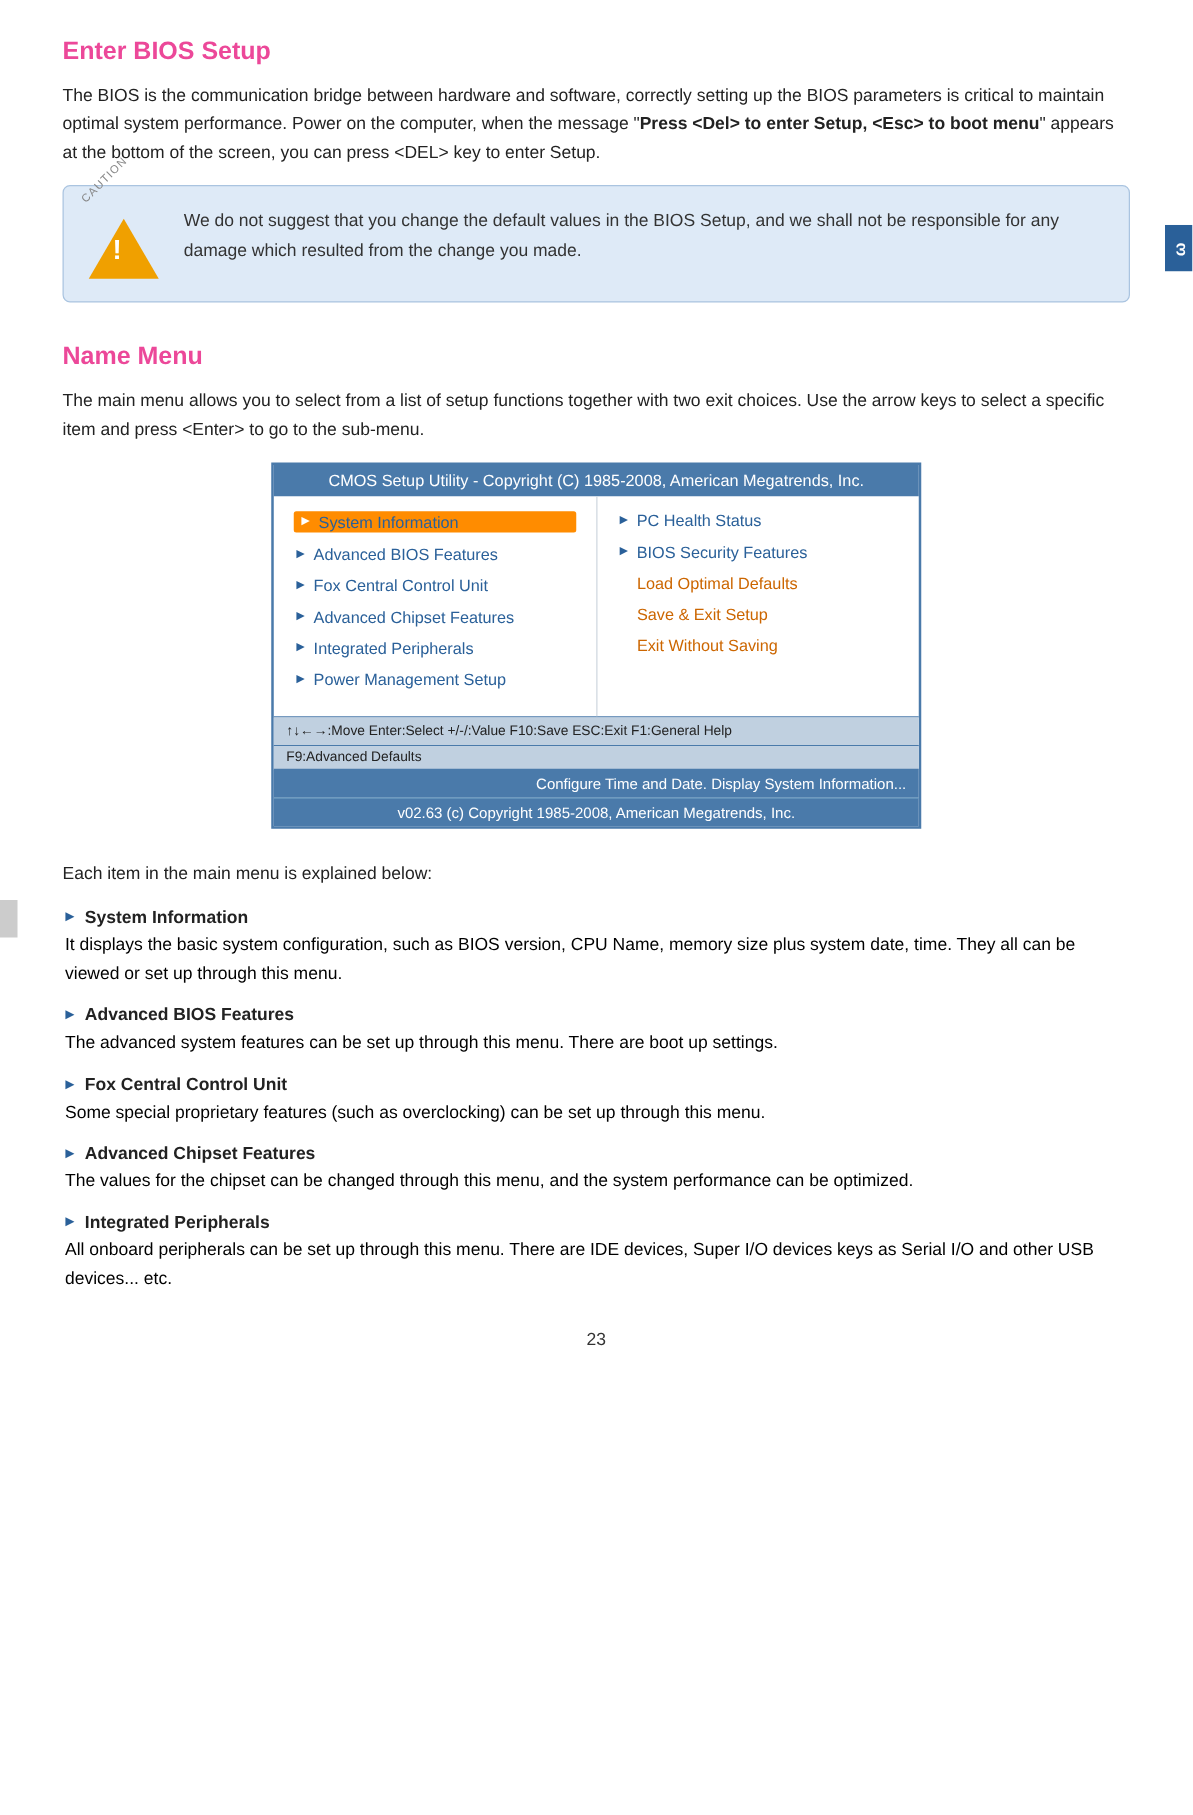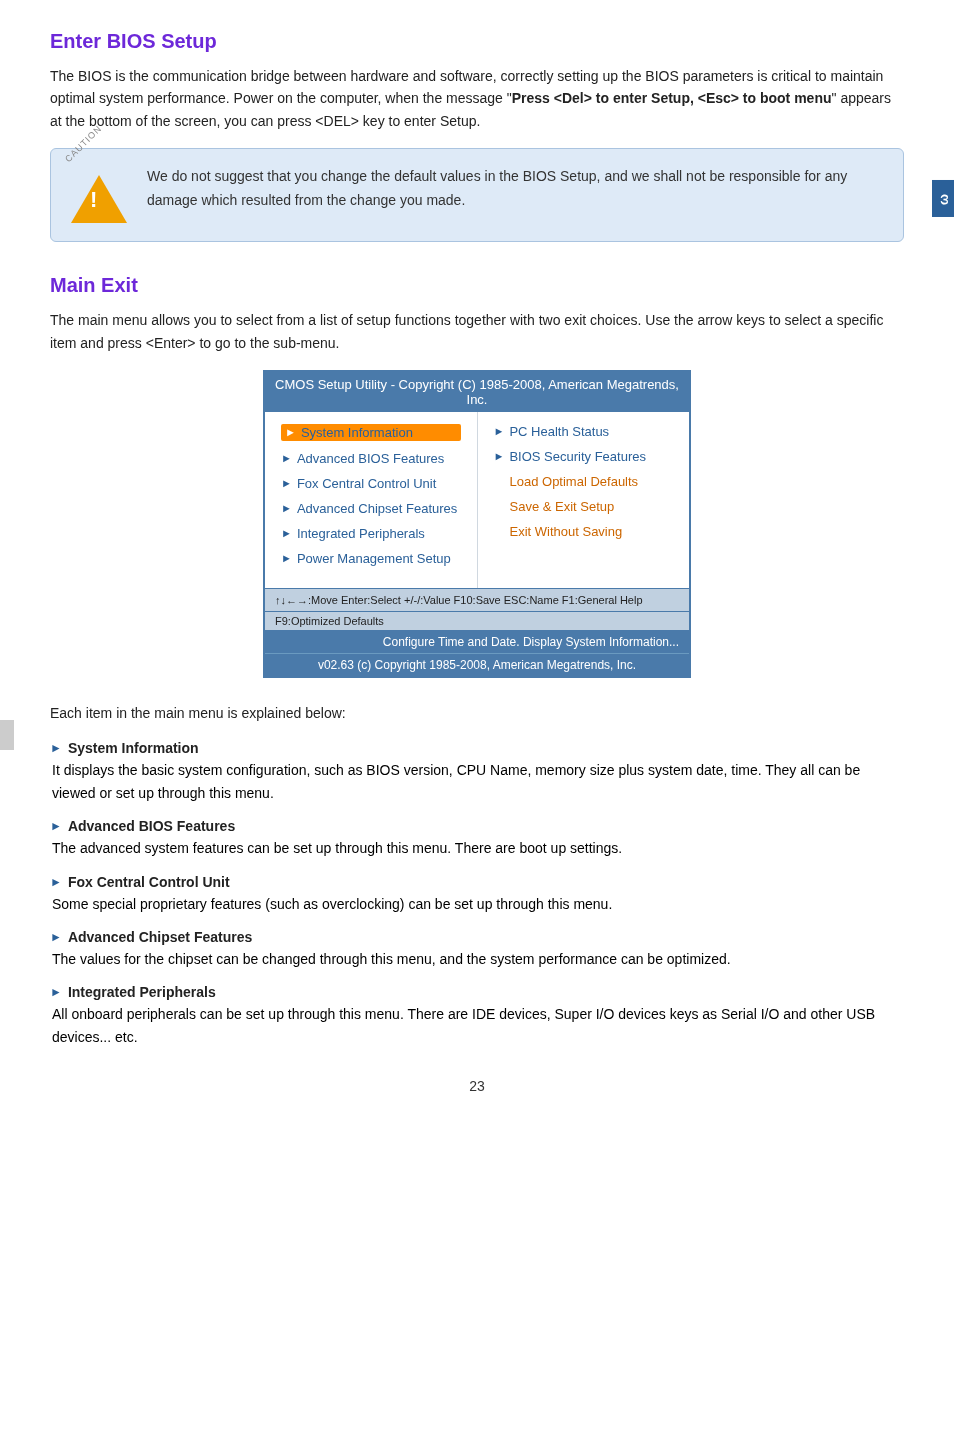--- a/index.html
+++ b/index.html
@@ -32,21 +32,21 @@
       writing-mode: vertical-rl;
       text-orientation: mixed;
       transform: rotate(180deg);
       letter-spacing: 2px;
     }
 
     
     .section-heading {
       font-size: 20px;
       font-weight: bold;
-      color: #6d28d9;
+      color: #ec4899;
       margin-bottom: 12px;
       border-bottom: none;
     }
 
     
     .body-text {
       font-size: 14px;
       line-height: 1.6;
       color: #222;
       margin-bottom: 16px;
@@ -111,21 +111,21 @@
       font-size: 14px;
       line-height: 1.7;
       color: #333;
     }
 
     
     .cmos-box {
       border: 2px solid #4a7aaa;
       background: #fff;
       margin: 10px auto 24px auto;
-      width: 428px;
+      width: 520px;
     }
 
     .cmos-header {
       background: #4a7aaa;
       color: #fff;
       text-align: center;
       padding: 5px 10px;
       font-size: 13px;
     }
 
@@ -272,21 +272,21 @@
   </p>
 
   <div class="caution-box">
     <div class="caution-icon-wrap">
       <span class="caution-label">CAUTION</span>
       <div class="caution-triangle"></div>
     </div>
     <p class="caution-text">We do not suggest that you change the default values in the BIOS Setup, and we shall not be responsible for any damage which resulted from the change you made.</p>
   </div>
 
-  <h2 class="section-heading">Main Exit</h2>
+  <h2 class="section-heading">Name Menu</h2>
   <p class="body-text">The main menu allows you to select from a list of setup functions together with two exit choices. Use the arrow keys to select a specific item and press &lt;Enter&gt; to go to the sub-menu.</p>
 
   <div class="cmos-box">
     <div class="cmos-header">CMOS Setup Utility - Copyright (C) 1985-2008, American Megatrends, Inc.</div>
     <div class="cmos-body">
       <div class="cmos-col">
 
       <div class="cmos-item highlighted">
             <span class="arrow">►</span>
             <span class="cmos-item-label">System Information</span>
@@ -327,24 +327,24 @@
           </div>
           <div class="cmos-item">
             <span class="cmos-item-label plain" style="margin-left:16px">Save &amp; Exit Setup</span>
           </div>
           <div class="cmos-item">
             <span class="cmos-item-label plain" style="margin-left:16px">Exit Without Saving</span>
           </div>
         </div>
     </div>
     <div class="cmos-footer-bar">
-      <span>↑↓←→:Move  Enter:Select   +/-/:Value   F10:Save   ESC:Name   F1:General Help</span>
+      <span>↑↓←→:Move  Enter:Select   +/-/:Value   F10:Save   ESC:Exit   F1:General Help</span>
     </div>
     <div style="background:#c0d0e0; padding:3px 10px; font-size:11px; border-bottom:1px solid #4a7aaa;">
-      <span>F9:Optimized Defaults</span>
+      <span>F9:Advanced Defaults</span>
     </div>
     <div class="cmos-info-bar">Configure Time and Date.  Display System Information...</div>
     <div class="cmos-version-bar">v02.63  (c) Copyright 1985-2008, American Megatrends, Inc.</div>
   </div>
 
   <p class="body-text">Each item in the main menu is explained below:</p>
 
   <div class="menu-items-section">
 
   <div class="menu-item-entry">

